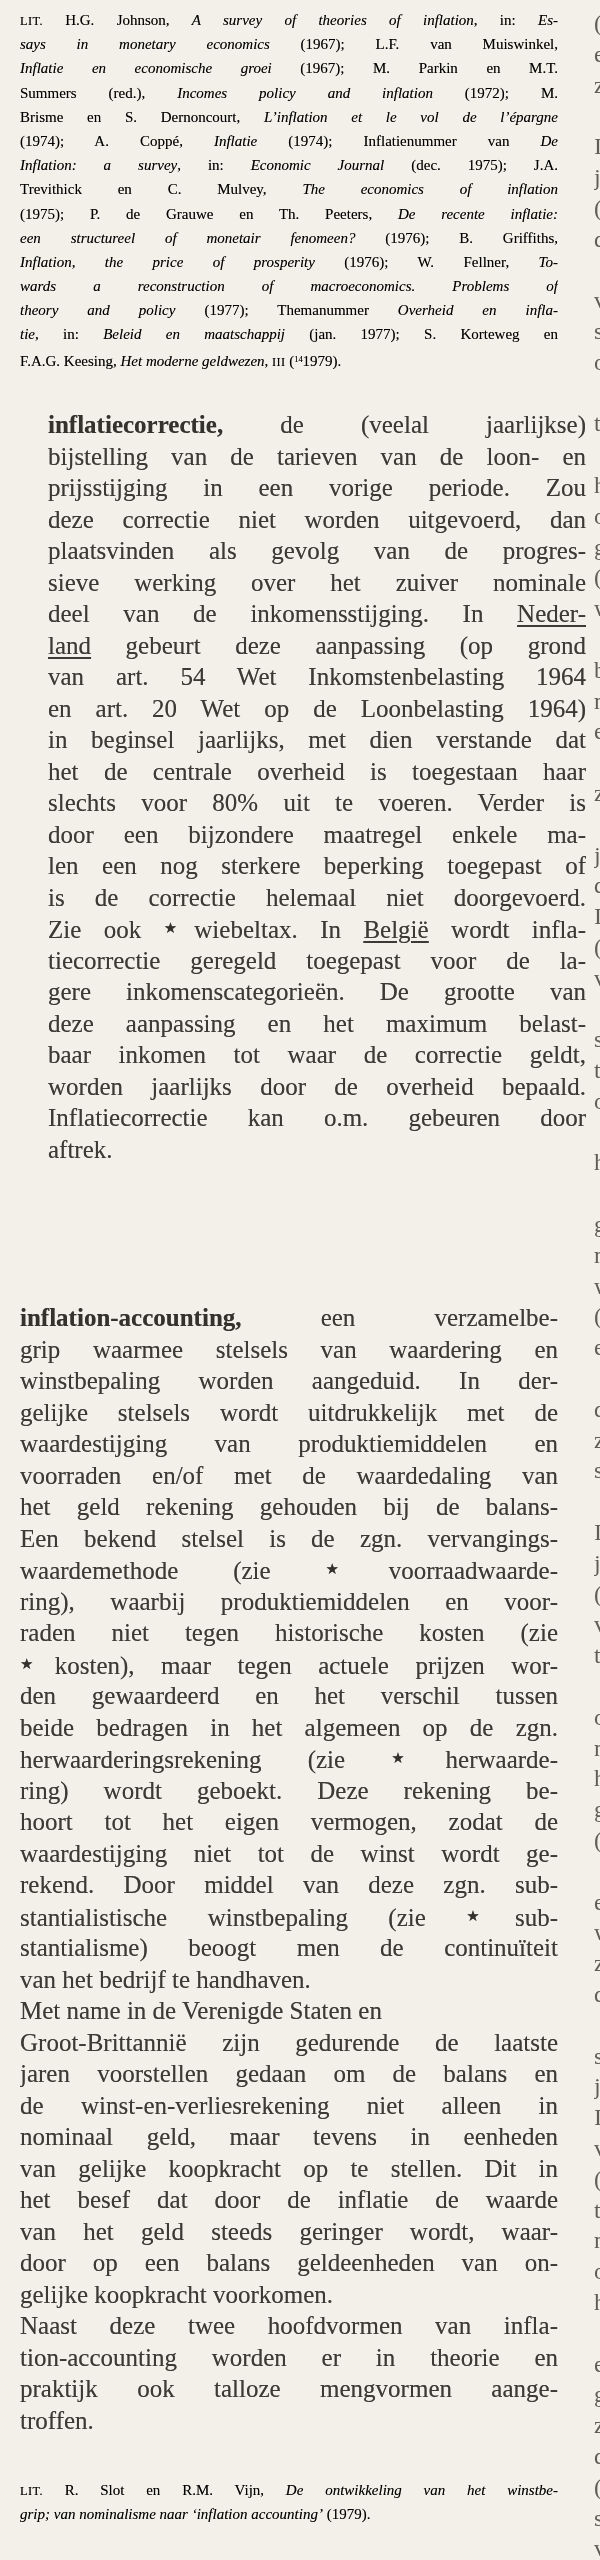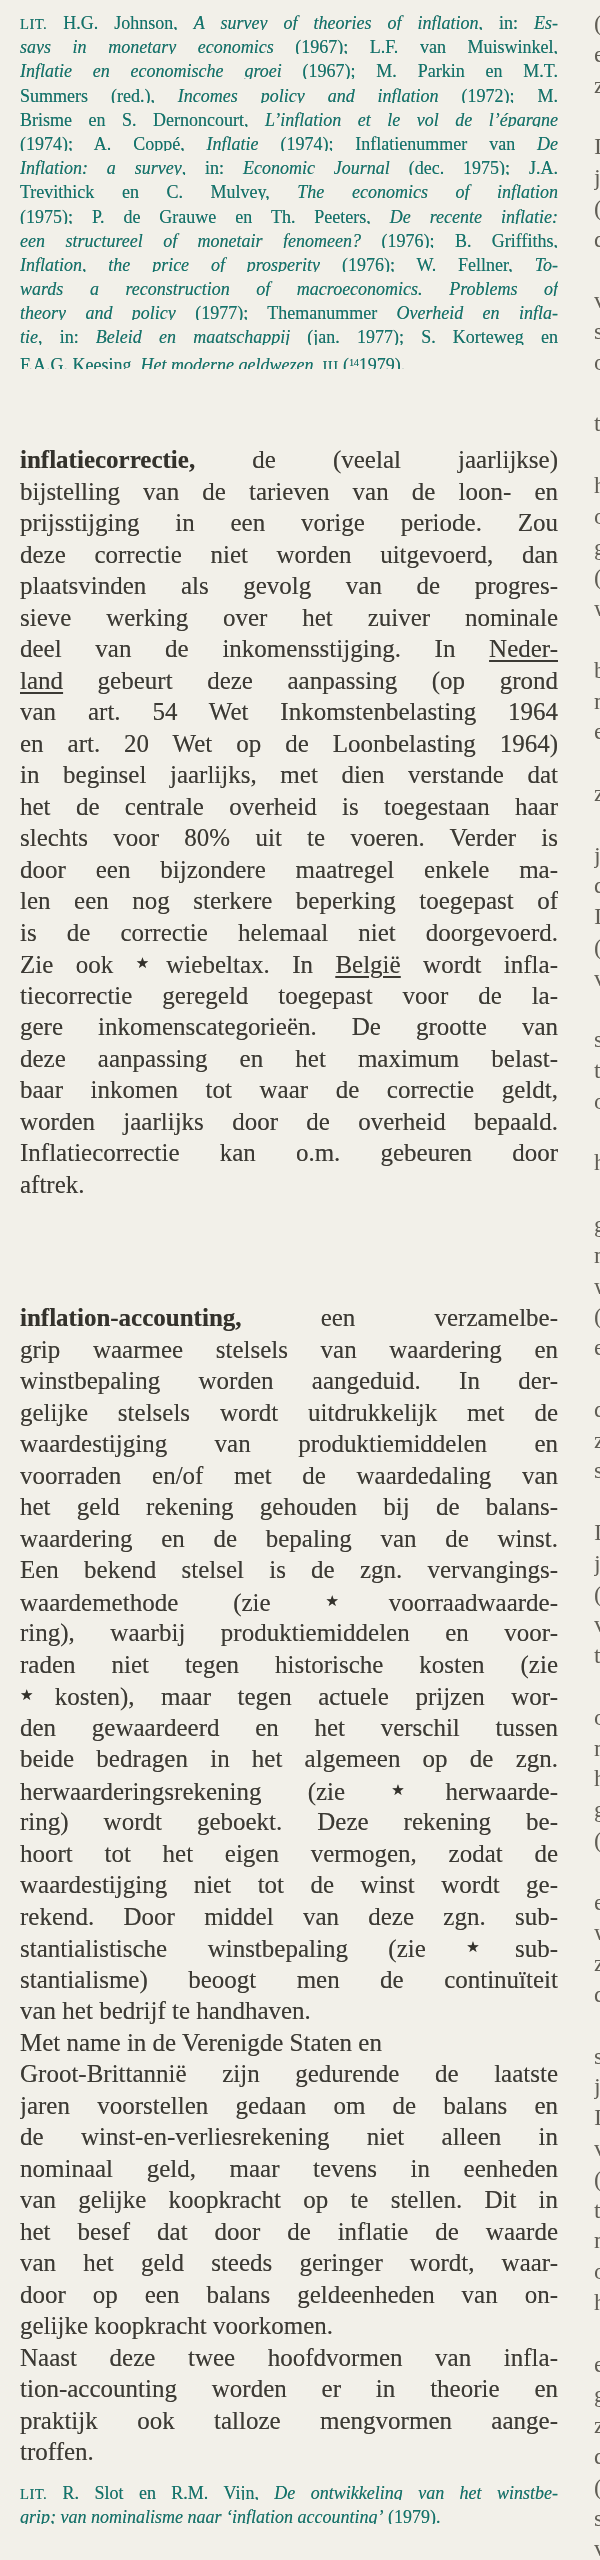--- a/index.html
+++ b/index.html
@@ -10,21 +10,21 @@
     font-family:"Liberation Serif","DejaVu Serif",serif;
     color:#3c3a34;overflow:hidden;
   }
   .block{position:absolute;left:20px;width:538px;}
   .line{
     text-align:justify;text-align-last:justify;
     overflow:hidden;white-space:normal;
     text-shadow:0 0 .4px rgba(62,60,52,.55);
   }
   .line.last{text-align-last:left;}
-  .block.lit .line{font-size:18px;line-height:35px;height:24.2px;color:#0f766e;}
+  .block.lit .line{font-size:15px;line-height:28px;height:24.2px;color:#000000;}
   .block.entry .line{font-size:25px;line-height:31.5px;height:31.5px;}
   .b{font-weight:bold;color:#34322c;}
   .i{font-style:italic;}
   .u{text-decoration:underline;text-underline-offset:3px;text-decoration-thickness:1.5px;font-family:Liberation Serif, serif;}
   .sc{font-size:.82em;letter-spacing:.4px;}
   .sup{font-size:.58em;vertical-align:.5em;letter-spacing:-.3px;}
   .star{font-size:.6em;vertical-align:.32em;font-family:"DejaVu Sans",sans-serif;margin-right:1px;color:#33312b;}
   .gutter{
     position:absolute;top:8px;right:0;width:6px;height:2548px;
     overflow:hidden;color:#514e45;opacity:.9;
@@ -45,21 +45,21 @@
       <div class="line"><span class="i">Inflation: a survey</span><span>, in: </span><span class="i">Economic Journal</span><span> (dec. 1975); J.A.</span></div>
       <div class="line"><span>Trevithick en C. Mulvey, </span><span class="i">The economics of inflation</span></div>
       <div class="line"><span>(1975); P. de Grauwe en Th. Peeters, </span><span class="i">De recente inflatie:</span></div>
       <div class="line"><span class="i">een structureel of monetair fenomeen?</span><span> (1976); B. Griffiths,</span></div>
       <div class="line"><span class="i">Inflation, the price of prosperity</span><span> (1976); W. Fellner, </span><span class="i">To-</span></div>
       <div class="line"><span class="i">wards a reconstruction of macroeconomics. Problems of</span></div>
       <div class="line"><span class="i">theory and policy</span><span> (1977); Themanummer </span><span class="i">Overheid en infla-</span></div>
       <div class="line"><span class="i">tie</span><span>, in: </span><span class="i">Beleid en maatschappij</span><span> (jan. 1977); S. Korteweg en</span></div>
       <div class="line last"><span>F.A.G. Keesing, </span><span class="i">Het moderne geldwezen</span><span>, </span><span class="sc">III</span><span> (</span><span class="sup">14</span><span>1979).</span></div>
     </div>
-  <div class="block entry" style="top: 444px;">
+  <div class="block entry" style="top: 409px; margin-left: 28px;">
       <div class="line"><span class="b">inflatiecorrectie,</span><span> de (veelal jaarlijkse)</span></div>
       <div class="line"><span>bijstelling van de tarieven van de loon- en</span></div>
       <div class="line"><span>prijsstijging in een vorige periode. Zou</span></div>
       <div class="line"><span>deze correctie niet worden uitgevoerd, dan</span></div>
       <div class="line"><span>plaatsvinden als gevolg van de progres-</span></div>
       <div class="line"><span>sieve werking over het zuiver nominale</span></div>
       <div class="line"><span>deel van de inkomensstijging. In </span><span class="u">Neder-</span></div>
       <div class="line"><span class="u">land</span><span> gebeurt deze aanpassing (op grond</span></div>
       <div class="line"><span>van art. 54 Wet Inkomstenbelasting 1964</span></div>
       <div class="line"><span>en art. 20 Wet op de Loonbelasting 1964)</span></div>
@@ -79,21 +79,20 @@
       <div class="line last"><span>aftrek.</span></div>
     </div>
   <div class="block entry" style="top: 1302px;">
       <div class="line"><span class="b">inflation-accounting,</span><span> een verzamelbe-</span></div>
       <div class="line"><span>grip waarmee stelsels van waardering en</span></div>
       <div class="line"><span>winstbepaling worden aangeduid. In der-</span></div>
       <div class="line"><span>gelijke stelsels wordt uitdrukkelijk met de</span></div>
       <div class="line"><span>waardestijging van produktiemiddelen en</span></div>
       <div class="line"><span>voorraden en/of met de waardedaling van</span></div>
       <div class="line"><span>het geld rekening gehouden bij de balans-</span></div>
-      <div class="line"><span>waardering en de bepaling van de winst.</span></div>
       <div class="line"><span>Een bekend stelsel is de zgn. vervangings-</span></div>
       <div class="line"><span>waardemethode (zie </span><span class="star">★</span><span>voorraadwaarde-</span></div>
       <div class="line"><span>ring), waarbij produktiemiddelen en voor-</span></div>
       <div class="line"><span>raden niet tegen historische kosten (zie</span></div>
       <div class="line"><span class="star">★</span><span>kosten), maar tegen actuele prijzen wor-</span></div>
       <div class="line"><span>den gewaardeerd en het verschil tussen</span></div>
       <div class="line"><span>beide bedragen in het algemeen op de zgn.</span></div>
       <div class="line"><span>herwaarderingsrekening (zie </span><span class="star">★</span><span>herwaarde-</span></div>
       <div class="line"><span>ring) wordt geboekt. Deze rekening be-</span></div>
       <div class="line"><span>hoort tot het eigen vermogen, zodat de</span></div>

